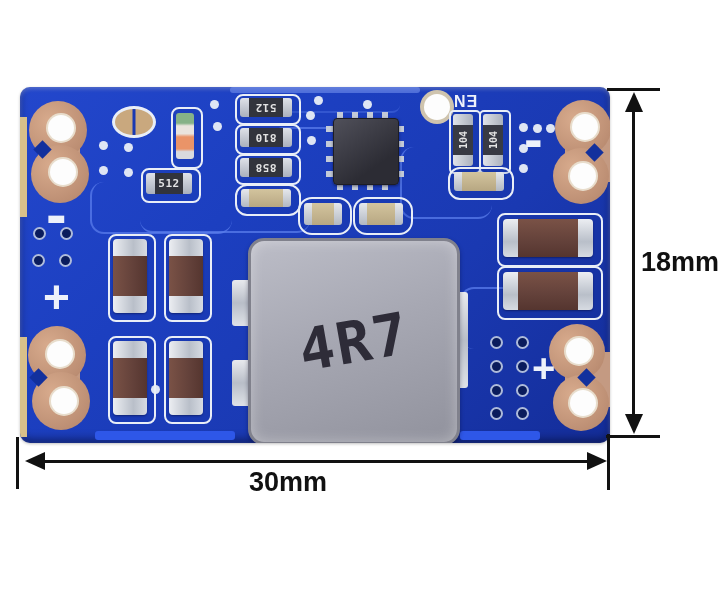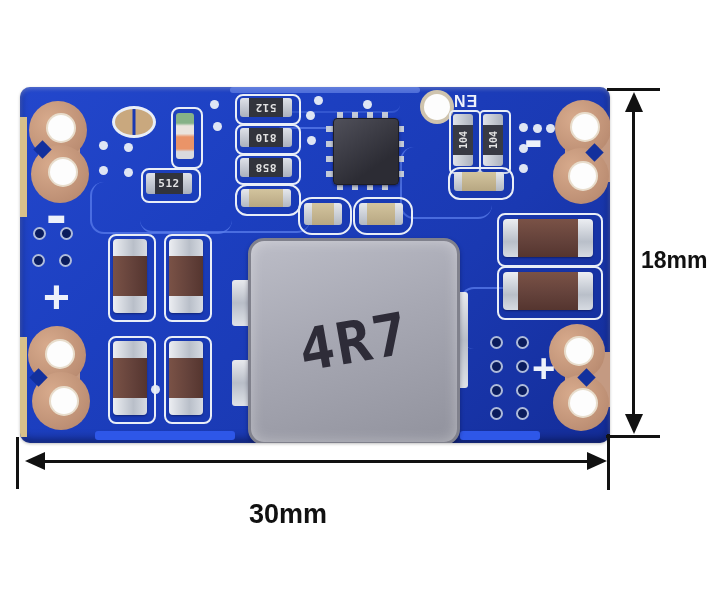--- a/index.html
+++ b/index.html
@@ -308,22 +308,22 @@
     <div class="via-d" style="left:496px;top:297px;"></div>
     <div class="via-d" style="left:470px;top:320px;"></div>
     <div class="via-d" style="left:496px;top:320px;"></div>
   </div>
 
   <div class="dim" style="left:607px;top:88px;width:53px;height:3px;"></div>
   <div class="dim" style="left:606px;top:435px;width:54px;height:3px;"></div>
   <div class="dim" style="left:632px;top:100px;width:3px;height:327px;"></div>
   <div class="arr arr-up" style="left:625px;top:92px;"></div>
   <div class="arr arr-down" style="left:625px;top:414px;"></div>
-  <div class="dim-label" style="left:641px;top:247px;font-size:23px;">18mm</div>
+  <div class="dim-label" style="left:641px;top:247px;font-size:27px;">18mm</div>
 
   <div class="dim" style="left:16px;top:437px;width:3px;height:52px;"></div>
   <div class="dim" style="left:607px;top:434px;width:3px;height:56px;"></div>
   <div class="dim" style="left:36px;top:460px;width:560px;height:3px;"></div>
   <div class="arr arr-left" style="left:25px;top:452px;"></div>
   <div class="arr arr-right" style="left:587px;top:452px;"></div>
-  <div class="dim-label" style="left:249px;top:467px;font-size:27px;margin-top:32px;">30mm</div>
+  <div class="dim-label" style="left:249px;top:467px;font-size:27px;">30mm</div>
 
 </div>
 
 </body></html>

